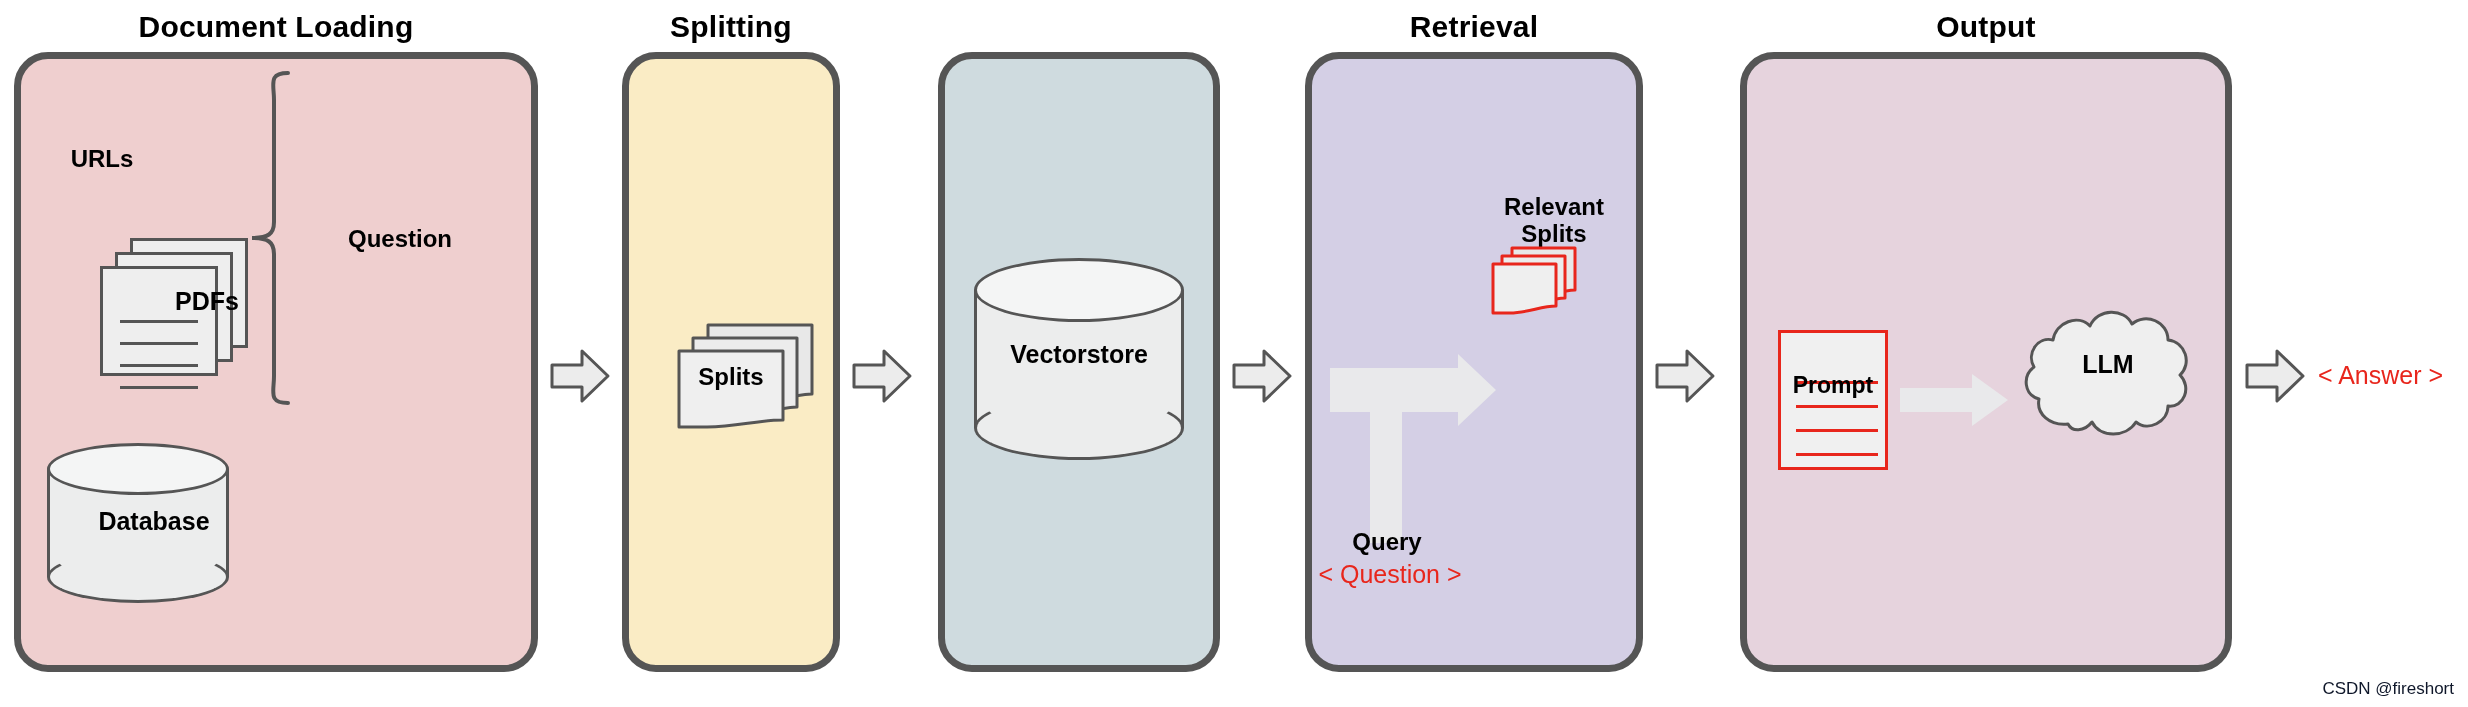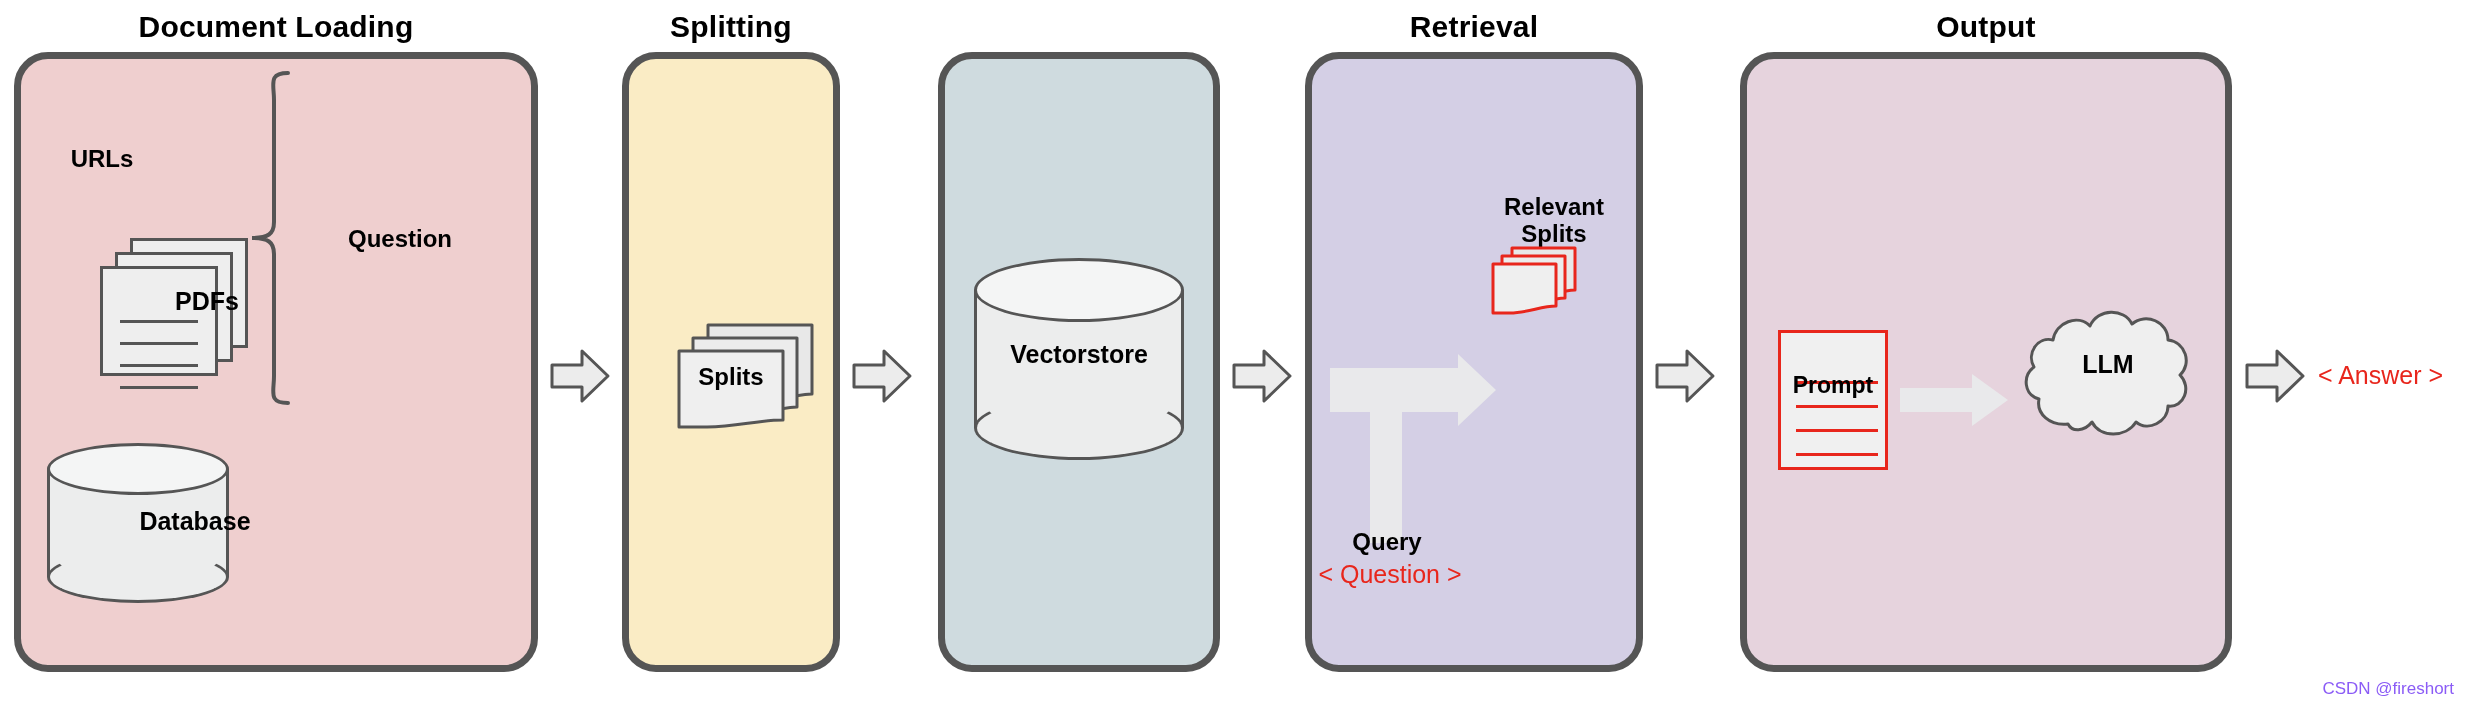--- a/index.html
+++ b/index.html
@@ -104,21 +104,21 @@
     height: 3px;
     background: #e8261c;
   }
 
   
   .watermark {
     position: absolute;
     right: 14px;
     bottom: 8px;
     font-size: 17px;
-    color: #8b5cf6;
+    color: #0f172a;
     white-space: nowrap;
   }
 
   svg { display: block; overflow: visible; }
 </style>
 </head>
 <body>
 
 <div class="stage">
 
@@ -140,21 +140,21 @@
     <div class="rule" style="left:20px; top:126px; width:78px;"></div>
     <div class="rule" style="left:20px; top:148px; width:78px;"></div>
   </div>
   <div class="label" style="left:100px; top:287px; width:118px; font-size:25px;margin-left:48px;">PDFs</div>
 
   <div class="cyl" style="left:47px; top:443px; width:182px; height:158px;">
     <div class="body" style="top:26px; height:108px;"></div>
     <div class="top" style="top:0px;   height:52px;"></div>
     <div class="bot" style="top:108px; height:52px; border-top-color:transparent;"></div>
   </div>
-  <div class="label" style="left:47px; top:507px; width:214px; font-size:25px;padding-left:41px;">Database</div>
+  <div class="label" style="left:47px; top:507px; width:214px; font-size:25px;">Database</div>
 
   <svg style="position:absolute; left:246px; top:70px;" width="60" height="336" viewBox="0 0 60 336">
     <path d="M 42 3 C 22 3 28 14 28 30 L 28 152 C 28 164 22 168 6 168 C 22 168 28 172 28 184 L 28 306 C 28 322 22 333 42 333" fill="none" stroke="#555555" stroke-width="4" stroke-linecap="round"></path>
   </svg>
 
   <div class="label big" style="left:300px; top:225px; width:200px;">Question</div>
 
   <svg class="block-arrow" style="left:550px; top:348px;" width="60" height="56" viewBox="0 0 60 56">
     <path d="M 2 17 L 32 17 L 32 3 L 58 28 L 32 53 L 32 39 L 2 39 Z" fill="#ececec" stroke="#555555" stroke-width="3" stroke-linejoin="round"></path>
   </svg>

